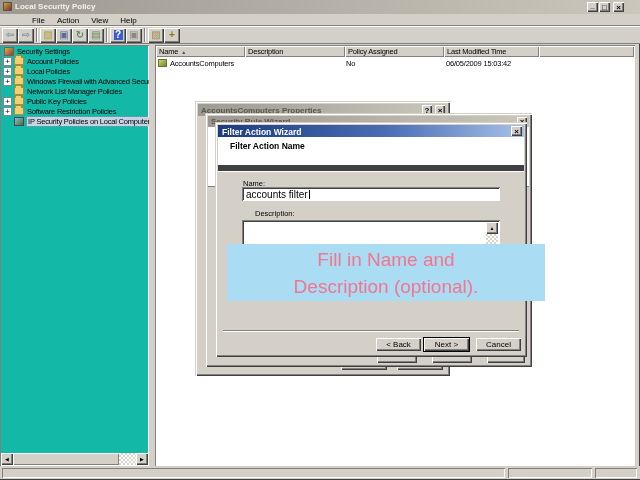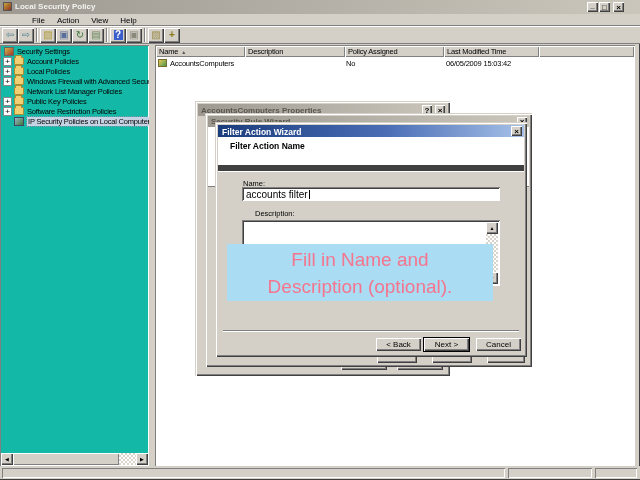--- a/index.html
+++ b/index.html
@@ -262,19 +262,19 @@
         <span>&lt; Back</span>
       </span>
     <span class="abs btn btn-focus" style="left:209px;top:216px;width:45px;height:13px;">
         <span>Next &gt;</span>
       </span>
     <span class="abs btn" style="left:261px;top:216px;width:45px;height:13px;">
         <span>Cancel</span>
       </span>
   </div>
 
-  <div class="abs" style="left:227px;top:244px;width:266px;height:57px;z-index:40;background:#aadcf3;color:#f4758d;
+  <div class="abs" style="left:227px;top:244px;width:318px;height:57px;z-index:40;background:#aadcf3;color:#f4758d;
               font-size:19px;line-height:27px;text-align:center;padding-top:2px;">
     <div>Fill in Name and</div>
     <div>Description (optional).</div>
   </div>
 
 </div>
 
 </body></html>

